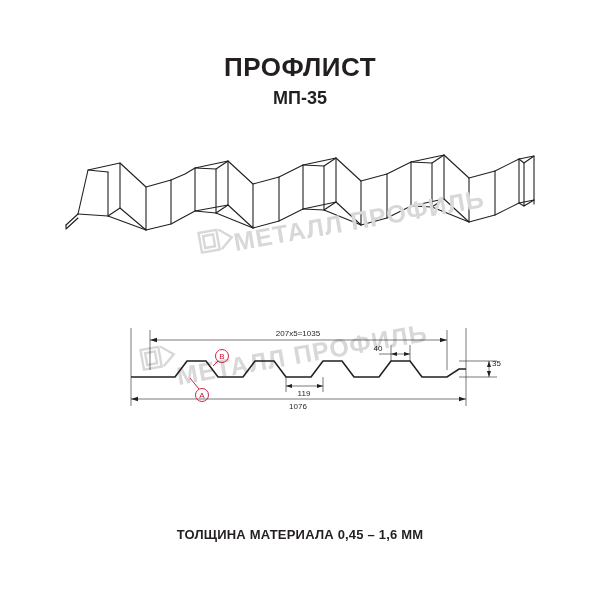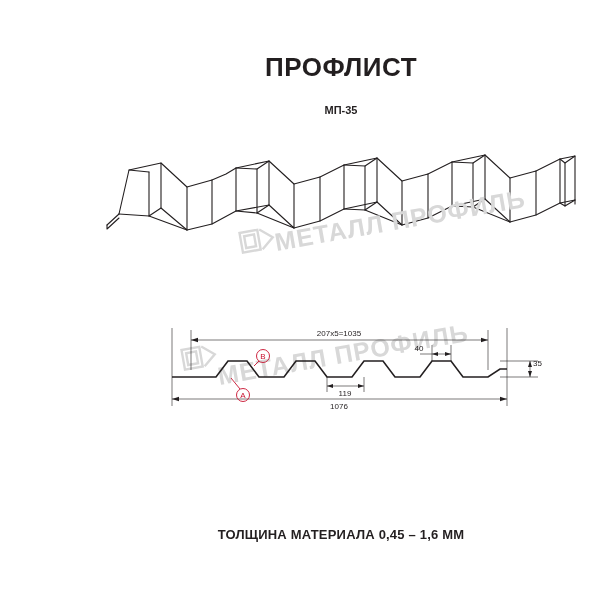--- a/index.html
+++ b/index.html
@@ -12,39 +12,38 @@
     height: 600px;
     font-family: "Liberation Sans", sans-serif;
     color: #231f20;
     position: relative;
     overflow: hidden;
   }
   .page {
     position: relative;
     width: 528px;
     height: 600px;
-    margin-left: 41px;
   }
   .title {
     position: absolute;
     top: 52px;
     left: 0;
     width: 600px;
     text-align: center;
     font-size: 26px;
     font-weight: bold;
     letter-spacing: 0.5px;
   }
   .subtitle {
     position: absolute;
-    top: 104px;
+    top: 88px;
     left: 0;
     width: 600px;
     text-align: center;
-    font-size: 11px;
+    font-size: 18px;
     font-weight: bold;
   }
   .footer {
     position: absolute;
     top: 527px;
     left: 0;
     width: 600px;
     text-align: center;
     font-size: 13px;
     font-weight: bold;

